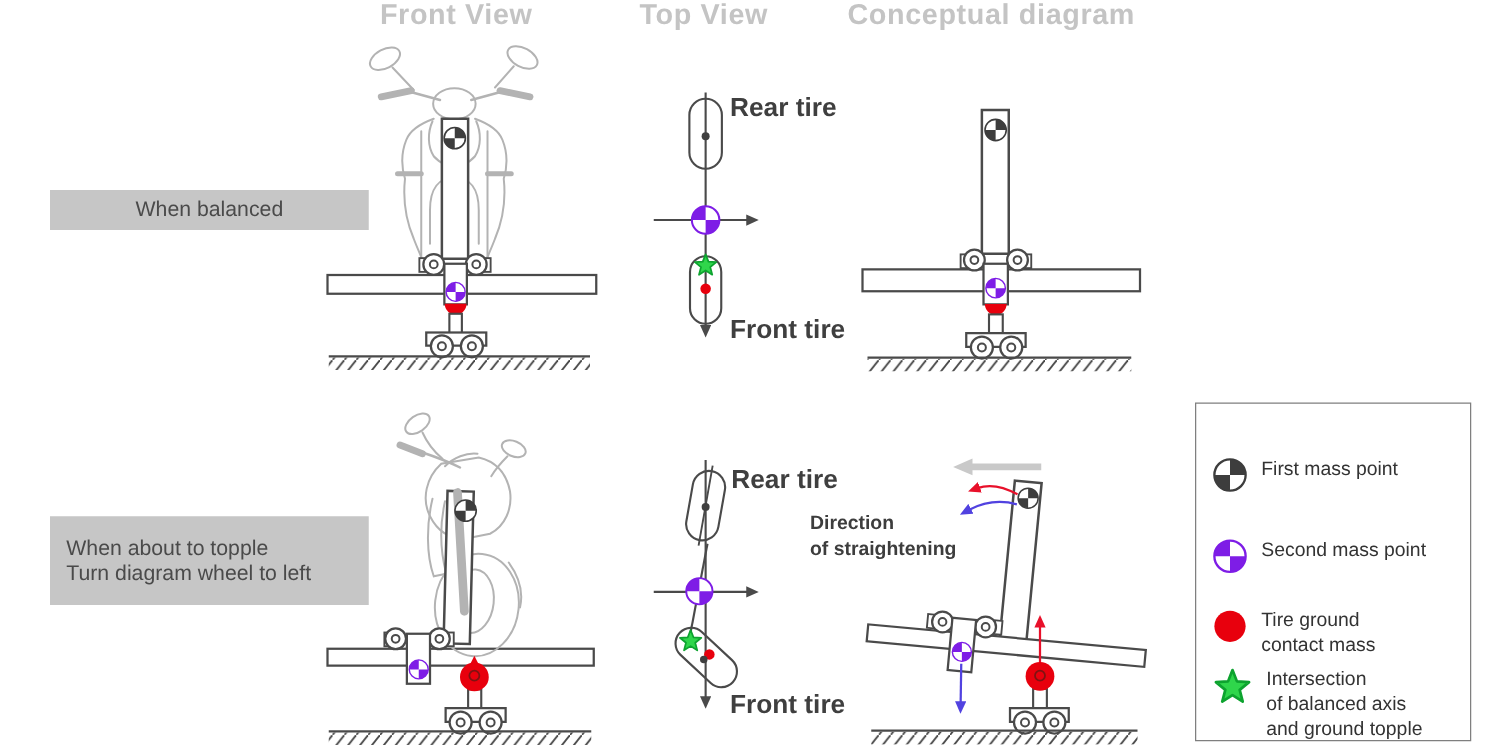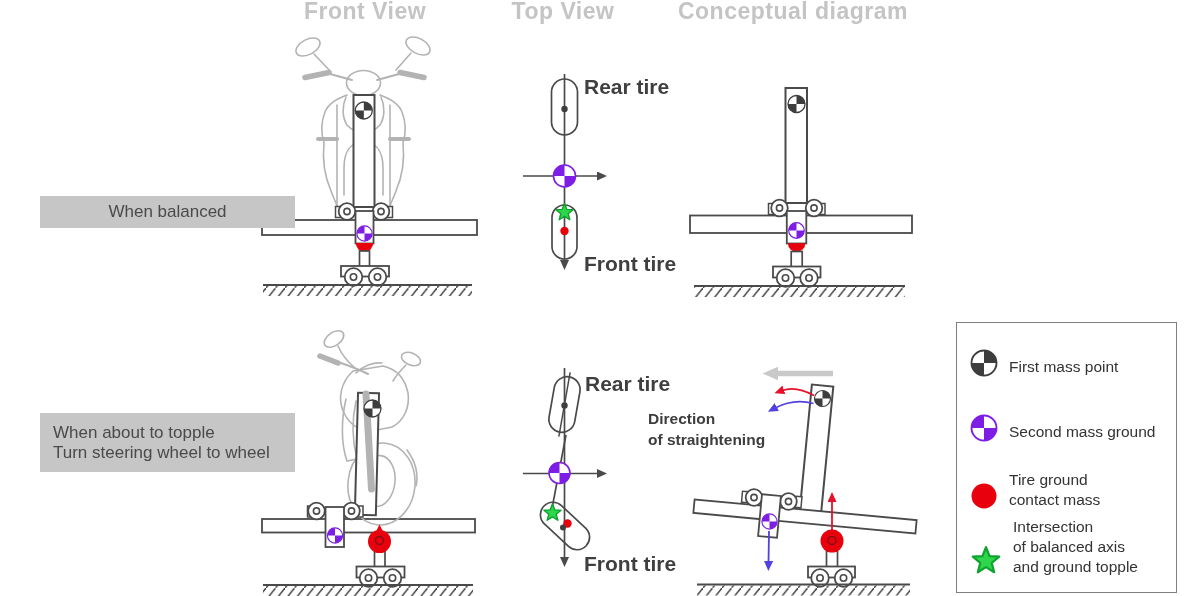--- a/index.html
+++ b/index.html
@@ -1,26 +1,26 @@
 <!DOCTYPE html>
 <html><head>
 <meta charset="utf-8">
 <style>
   html,body{margin:0;padding:0;background:#fff;}
   .canvas{position:relative;width:1200px;height:596px;background:#fff;overflow:hidden;
           font-family:"Liberation Sans",sans-serif;border-radius:26px;}
   .abs{position:absolute;}
   .hdr{font-size:23px;font-weight:600;color:#c4c4c4;letter-spacing:.5px;transform:translateX(-50%);white-space:nowrap;}
   .rowlabel{background:#c6c6c6;color:#4a4a4a;font-size:17px;font-weight:500;}
-  .rowlabel.center{display:flex;align-items:center;justify-content:center;margin-top:44px;}
+  .rowlabel.center{display:flex;align-items:center;justify-content:center;}
   .rowlabel.two{display:flex;flex-direction:column;justify-content:center;padding-left:13px;line-height:20px;box-sizing:border-box;}
   .tirelabel{font-size:21px;font-weight:600;color:#3f3f3f;white-space:nowrap;}
   .dirnote{font-size:15.5px;font-weight:600;color:#3d3d3d;text-align:left;line-height:21px;}
   .legend{border:1.5px solid #7f7f7f;background:#fff;box-sizing:border-box;}
-  .legend-item{position:absolute;left:13px;display:flex;align-items:flex-end;gap:11px;transform:translateY(-50%);}
+  .legend-item{position:absolute;left:13px;display:flex;align-items:flex-start;gap:11px;transform:translateY(-50%);margin-top:17px;}
   .legend-text{font-size:15.5px;font-weight:500;color:#333;line-height:20px;white-space:nowrap;}
   svg{display:block;}
 </style>
 </head>
 <body>
 
 <div class="canvas">
 
   <svg class="abs" style="left:0;top:0" width="1200" height="596" viewBox="0 0 1200 596">
     <defs>
@@ -228,23 +228,23 @@
   </svg>
 
   <div class="abs hdr" style="left:365px;top:-2px">Front View</div>
   <div class="abs hdr" style="left:563px;top:-2px">Top View</div>
   <div class="abs hdr" style="left:793px;top:-2px">Conceptual diagram</div>
 
   <div class="abs rowlabel center" style="left:40px;top:152px;width:255px;height:32px">
     <span>When balanced</span>
   </div>
 
-  <div class="abs rowlabel two" style="left:40px;top:413px;width:255px;height:59px">
+  <div class="abs rowlabel two" style="left:40px;top:413px;width:255px;height:71px">
     <div>When about to topple</div>
-    <div>Turn steering wheel to wheel</div>
+    <div>Turn diagram wheel to left</div>
   </div>
 
   <div class="abs tirelabel" style="left:584px;top:75px">Rear tire</div>
   <div class="abs tirelabel" style="left:584px;top:252px">Front tire</div>
   <div class="abs tirelabel" style="left:585px;top:372px">Rear tire</div>
   <div class="abs tirelabel" style="left:584px;top:552px">Front tire</div>
 
   <div class="abs dirnote" style="left:648px;top:408px;width:162px">
     <div>Direction</div>
     <div>of straightening</div>
@@ -254,21 +254,21 @@
     <div class="legend-item" style="top:40px">
       <svg width="28" height="28" viewBox="-14 -14 28 28">
         <use href="#mp-dark" transform="scale(1.25)"></use>
       </svg>
       <div class="legend-text">First mass point</div>
     </div>
     <div class="legend-item" style="top:105px">
       <svg width="28" height="28" viewBox="-14 -14 28 28">
         <use href="#mp-purple" transform="scale(1.25)"></use>
       </svg>
-      <div class="legend-text">Second mass ground</div>
+      <div class="legend-text">Second mass point</div>
     </div>
     <div class="legend-item" style="top:167px">
       <svg width="28" height="28" viewBox="-14 -14 28 28">
         <circle r="12.5" fill="#e8000d"></circle>
       </svg>
       <div class="legend-text">
         <div>Tire ground</div>
         <div>contact mass</div>
       </div>
     </div>

